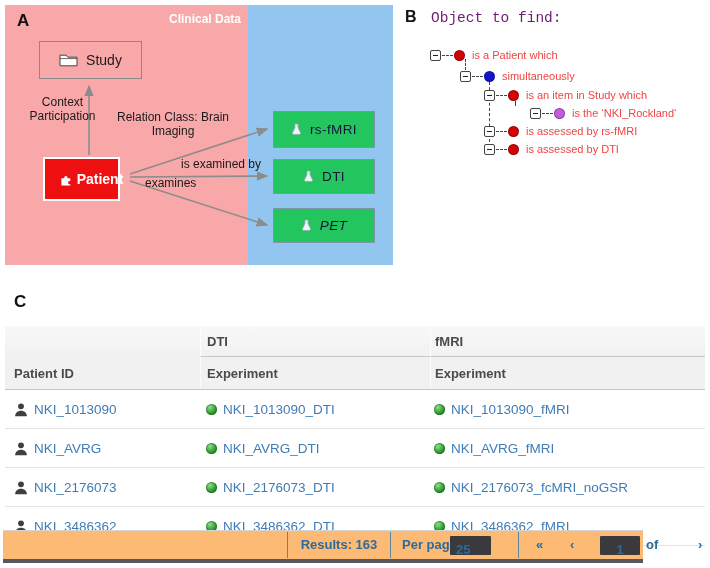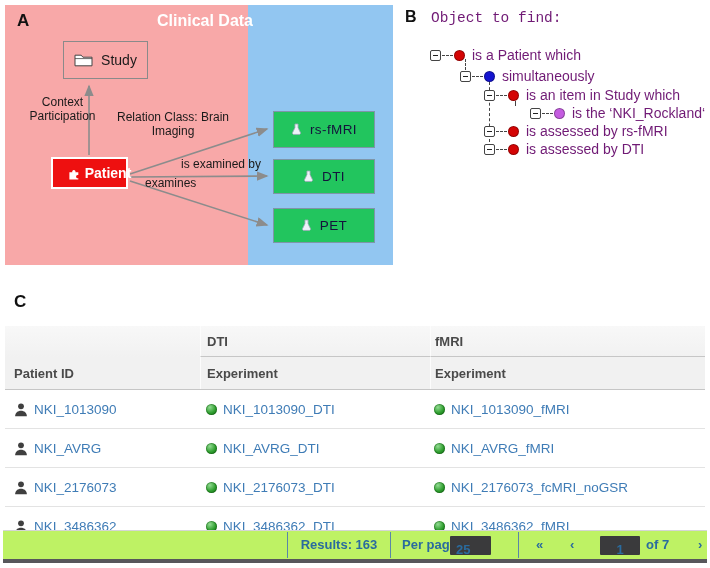--- a/index.html
+++ b/index.html
@@ -7,35 +7,35 @@
           font-family:"Liberation Sans",sans-serif;overflow:hidden;color:#111;}
 
   .p-label{position:absolute;font-size:17px;font-weight:bold;color:#111;}
 
   
   .panel-a{position:absolute;left:5px;top:5px;width:388px;height:260px;}
   .region{position:absolute;top:0;height:260px;}
   .region-clinical{left:0;width:243px;background:#f8a8a8;}
   .region-neuro{left:243px;width:145px;background:#92c6f1;}
   .pa{left:12px;top:6px;}
-  .region-title{position:absolute;top:7px;font-size:16px;font-weight:bold;color:#fff;text-align:center;}
+  .region-title{position:absolute;top:7px;font-size:12px;font-weight:bold;color:#fff;text-align:center;}
   .t-clin{left:95px;width:210px;}
   .t-neuro{left:290px;width:95px;}
   .arrows{position:absolute;left:0;top:0;}
   .node{position:absolute;display:flex;align-items:center;justify-content:center;
         border:1.5px solid #8a8a8a;box-sizing:border-box;font-size:14px;}
   .node .nico{display:inline-flex;margin-right:8px;}
-  .study{left:34px;top:36px;width:85px;height:38px;color:#1a1a1a;margin-left:24px;}
-  .patient{left:46px;top:152px;width:77px;height:32px;border:2px solid #ffffff;
+  .study{left:34px;top:36px;width:103px;height:38px;color:#1a1a1a;}
+  .patient{left:38px;top:152px;width:77px;height:44px;border:2px solid #ffffff;
            color:#fff;font-weight:bold;padding-left:20px;}
   .img-box{left:268px;width:102px;background:#22c55e;border-color:#7e95a8;
            color:#14143c;font-size:13.5px;letter-spacing:.4px;}
   .rsf{top:106px;height:37px;}
   .dtib{top:154px;height:35px;}
-  .petb{top:203px;height:35px;}
+  .petb{top:203px;height:35px;font-style:italic;}
   .edge-label{position:absolute;font-size:12px;color:#1a1a1a;white-space:pre-line;text-align:center;}
   .lbl-context{left:10px;top:90px;width:95px;}
   .lbl-relation{left:103px;top:105px;width:130px;}
   .lbl-examined{left:176px;top:152px;width:110px;text-align:left;}
   .lbl-examines{left:140px;top:171px;width:80px;text-align:left;}
 
   
   .panel-b{position:absolute;left:400px;top:0;width:310px;height:175px;}
   .pb{left:5px;top:8px;font-size:16px;}
   .obj-title{position:absolute;left:31px;top:10px;font-size:14.5px;color:#701a75;font-family:Liberation Mono, monospace;}
@@ -43,21 +43,21 @@
   .t-row{position:absolute;height:14px;display:flex;align-items:center;white-space:nowrap;}
   .tr0{top:2px;left:0;}   .tr1{top:23px;left:30px;}
   .tr2{top:42px;left:54px;}.tr3{top:60px;left:80px;padding-left:20px;}
   .tr4{top:78px;left:54px;}.tr5{top:96px;left:54px;}
   .t-box{position:relative;width:11px;height:11px;box-sizing:border-box;background:#fff;
          border:1px solid #444;border-radius:2px;flex:0 0 auto;}
   .t-box::after{content:"";position:absolute;left:2px;right:2px;top:4px;height:1px;background:#222;}
   .t-dash{width:11px;height:0;border-top:1px dashed #444;margin:0 1px;flex:0 0 auto;}
   .t-dot{width:11px;height:11px;border-radius:50%;box-sizing:border-box;
          border:1px solid rgba(0,0,0,.3);flex:0 0 auto;}
-  .t-text{margin-left:7px;font-size:14px;color:#701a75;text-align:center;}
+  .t-text{margin-left:7px;font-size:11px;color:#ef4444;text-align:center;}
   .vline{position:absolute;width:0;border-left:1px dashed #444;}
   .vl1{left:35px;top:13px;height:11px;}
   .vl2{left:59px;top:36px;height:60px;}
   .vl3{left:85px;top:55px;height:5px;}
 
   
   .pc{left:14px;top:292px;}
   .tbl{position:absolute;left:5px;top:326px;width:700px;font-size:13.5px;}
   .hrow,.trow{display:flex;width:700px;}
   .c1,.c2,.c3{box-sizing:border-box;display:flex;align-items:center;}
@@ -70,22 +70,22 @@
   .chead .c2,.chead .c3{border-left:1px solid #fcfcfc;}
   .hdr{font-weight:bold;color:#4a4a4a;font-size:13px;}
   .trow{height:38px;border-bottom:1px solid #e3e3e3;background:#fff;}
   .rlink{color:#3f7cb6;text-decoration:none;margin-left:6px;cursor:pointer;}
   .gdot{width:11px;height:11px;border-radius:50%;flex:0 0 auto;
         background:radial-gradient(circle at 35% 30%, #92db92, #2e9e2e 55%, #156515 100%);
         box-shadow:inset 0 0 0 1px rgba(0,60,0,.3);}
   .person{flex:0 0 auto;}
 
   
-  .pagebar{position:absolute;left:3px;top:530px;width:704px;height:33px;box-sizing:border-box;
-           background:#bef264;border-top:1px solid #d5d5d5;border-bottom:4px solid #57575b;z-index:5;}
+  .pagebar{position:absolute;left:3px;top:530px;width:640px;height:33px;box-sizing:border-box;
+           background:#fdba74;border-top:1px solid #d5d5d5;border-bottom:4px solid #57575b;z-index:5;}
   .pagebar span{position:absolute;color:#2a6b9e;font-size:13px;font-weight:bold;line-height:28px;}
   .pdiv{top:1px;height:26px;width:1px;background:#5a86a8;padding:0;}
   .d1{left:284px;} .d2{left:387px;} .d3{left:515px;}
   .results{left:285px;width:102px;text-align:center;}
   .pp-label{left:399px;}
   .pp-box,.page-box{top:5px;height:19px;line-height:19px;background:#3a3a3c;color:#fff;
            border-radius:1px;cursor:pointer;}
   .pp-box{left:447px;width:41px;padding-left:6px;box-sizing:border-box;}
   .page-box{left:597px;width:40px;text-align:center;}
   .of-label{left:643px;}

